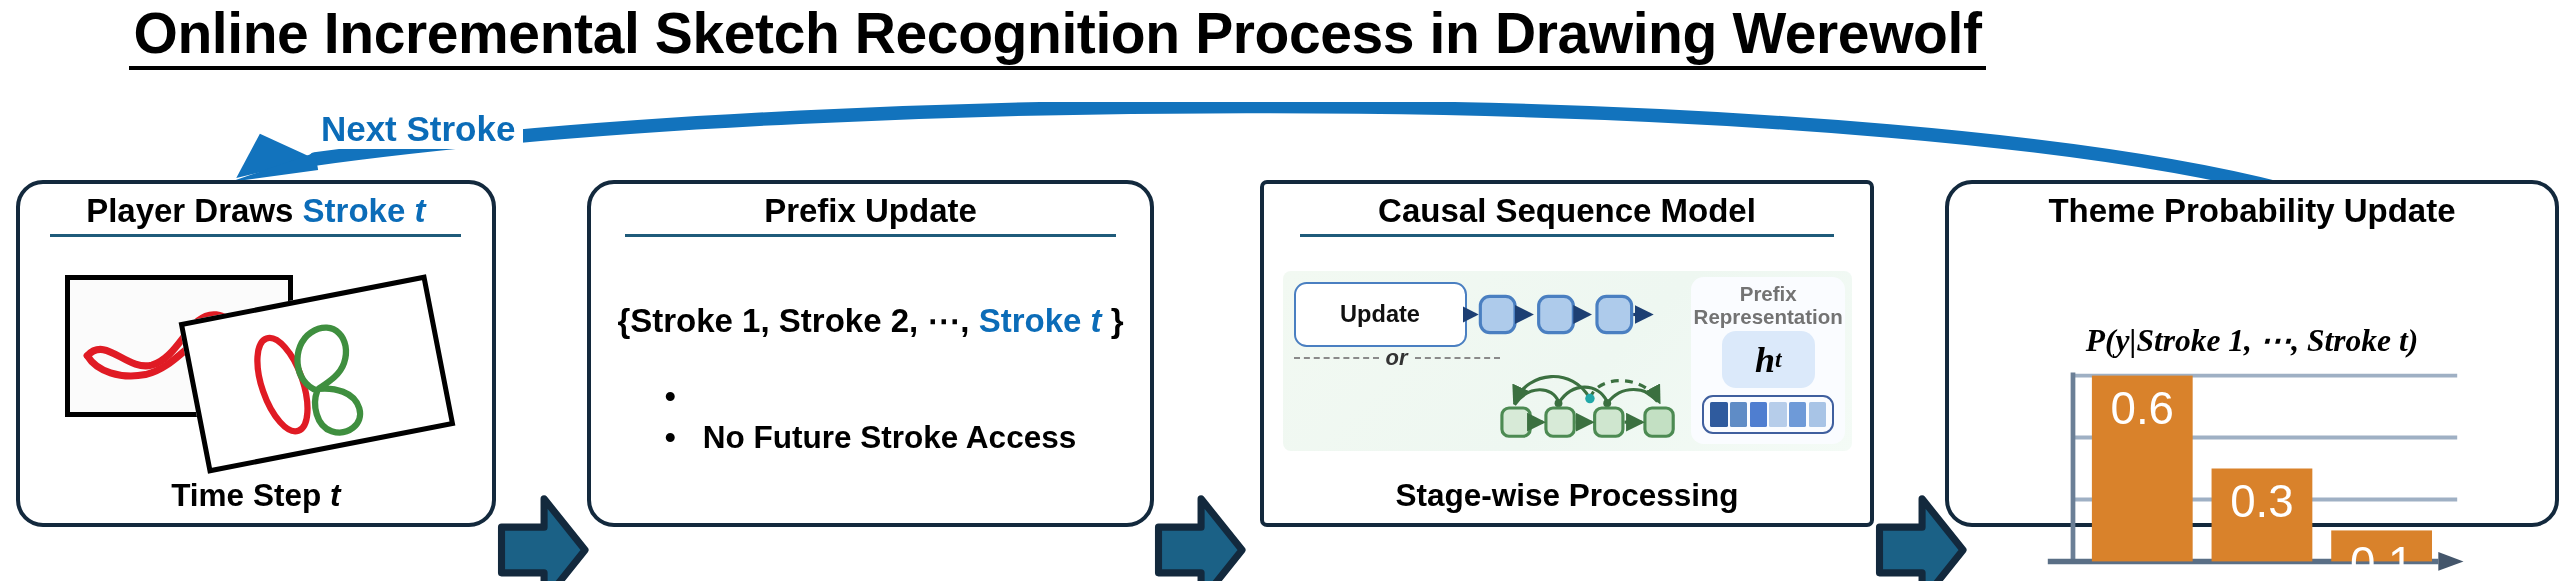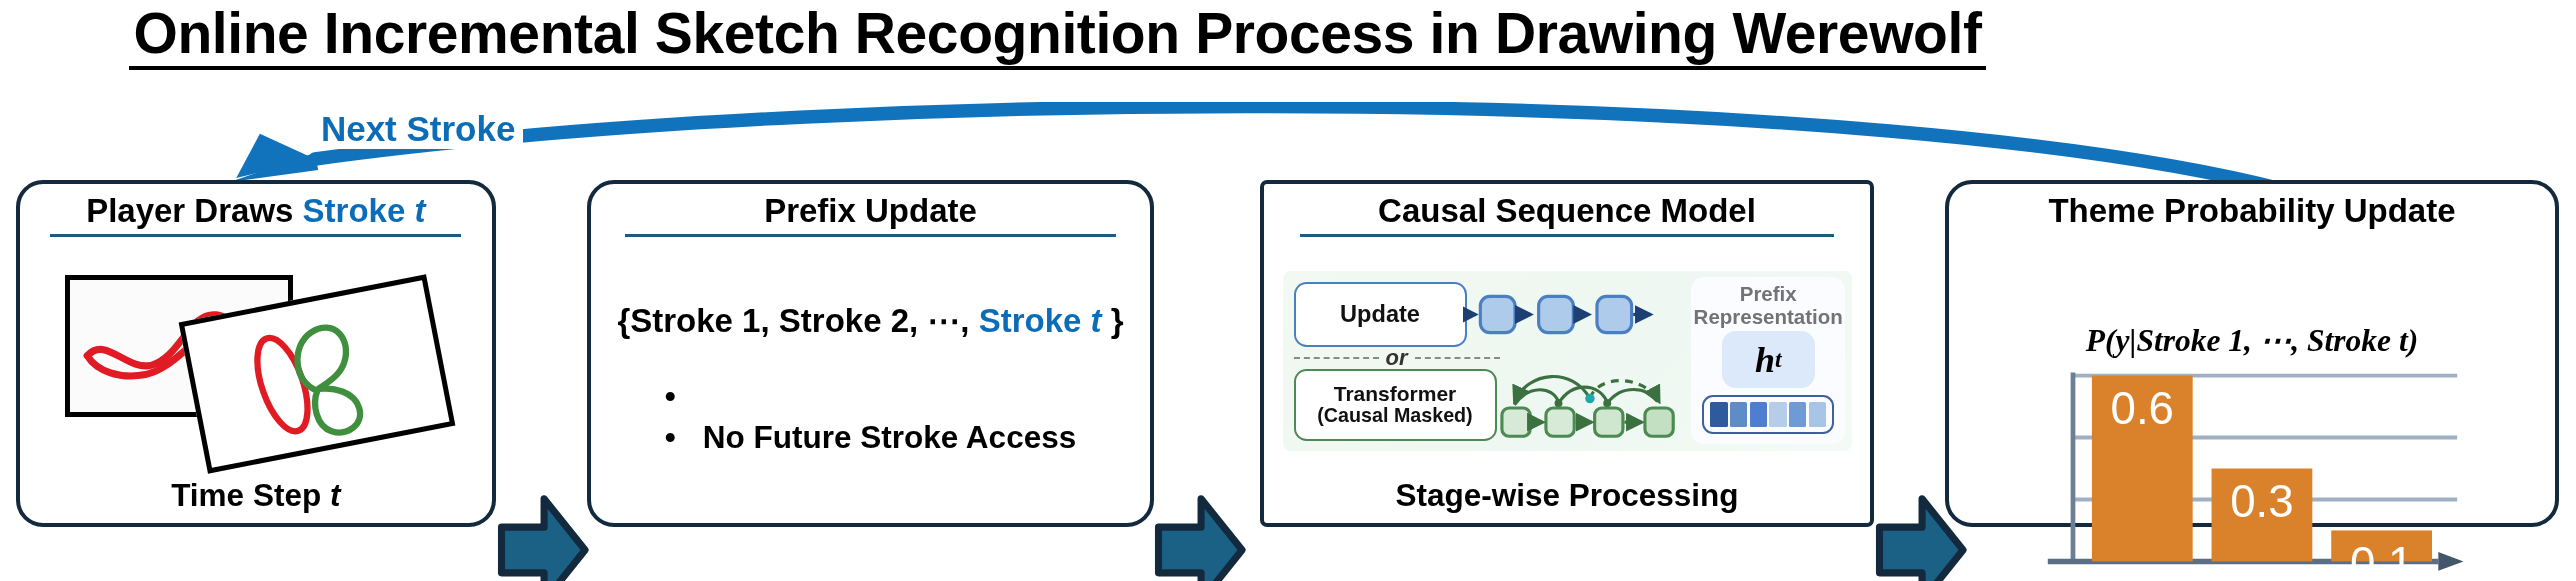--- a/index.html
+++ b/index.html
@@ -399,24 +399,20 @@
         <div class="model-pill" id="pill-unilstm">
           <span>Update</span>
         </div>
 
         <div id="or-divider">
           <span class="dash"></span>
           <span class="or-text">or</span>
           <span class="dash"></span>
         </div>
 
-        <div class="model-pill" id="pill-transformer">
-          <span>Transformer</span>
-          <span class="sub">(Causal Masked)</span>
-        </div>
 
         <svg id="lstm-chain" width="197" height="65" viewBox="0 0 250 82">
           <defs>
             <marker id="ah-blue" markerWidth="6" markerHeight="6" refX="5" refY="3" orient="auto">
               <path d="M0,0 L6,3 L0,6 Z" fill="#1d3f73"></path>
             </marker>
           </defs>
           <line x1="2" y1="41" x2="16" y2="41" stroke="#1d3f73" stroke-width="4" marker-end="url(#ah-blue)"></line>
           <rect x="22" y="18" width="44" height="46" rx="12" fill="#aecbeb" stroke="#4a7fc1" stroke-width="4"></rect>
           <line x1="68" y1="41" x2="86" y2="41" stroke="#1d3f73" stroke-width="4" marker-end="url(#ah-blue)"></line>

